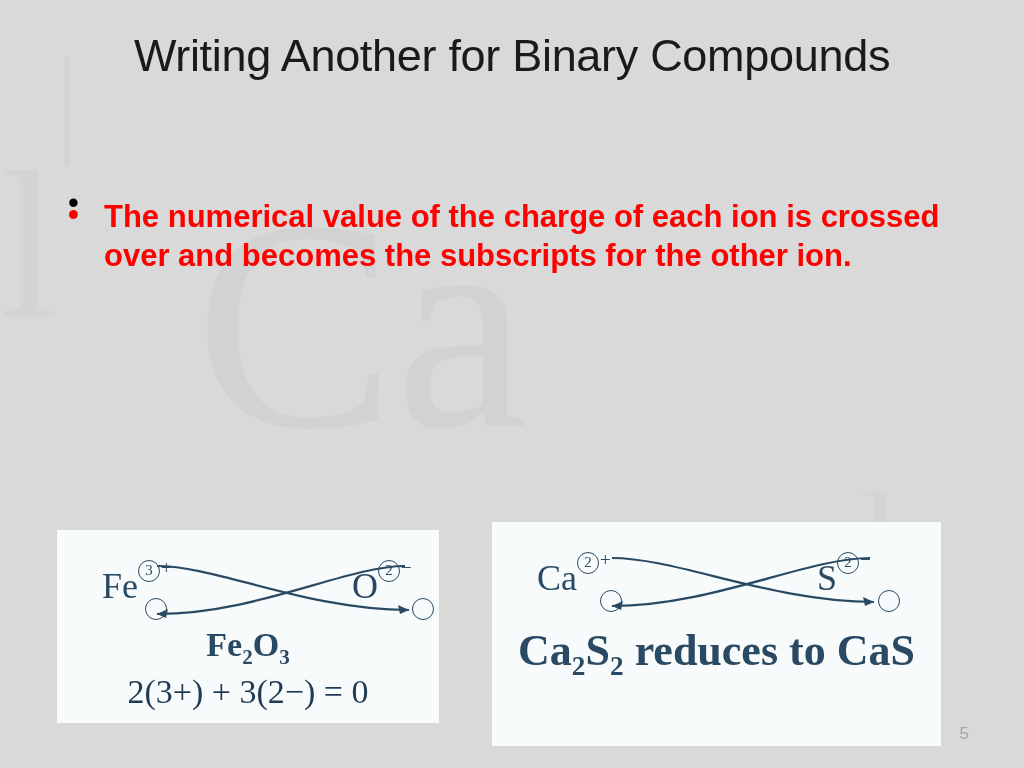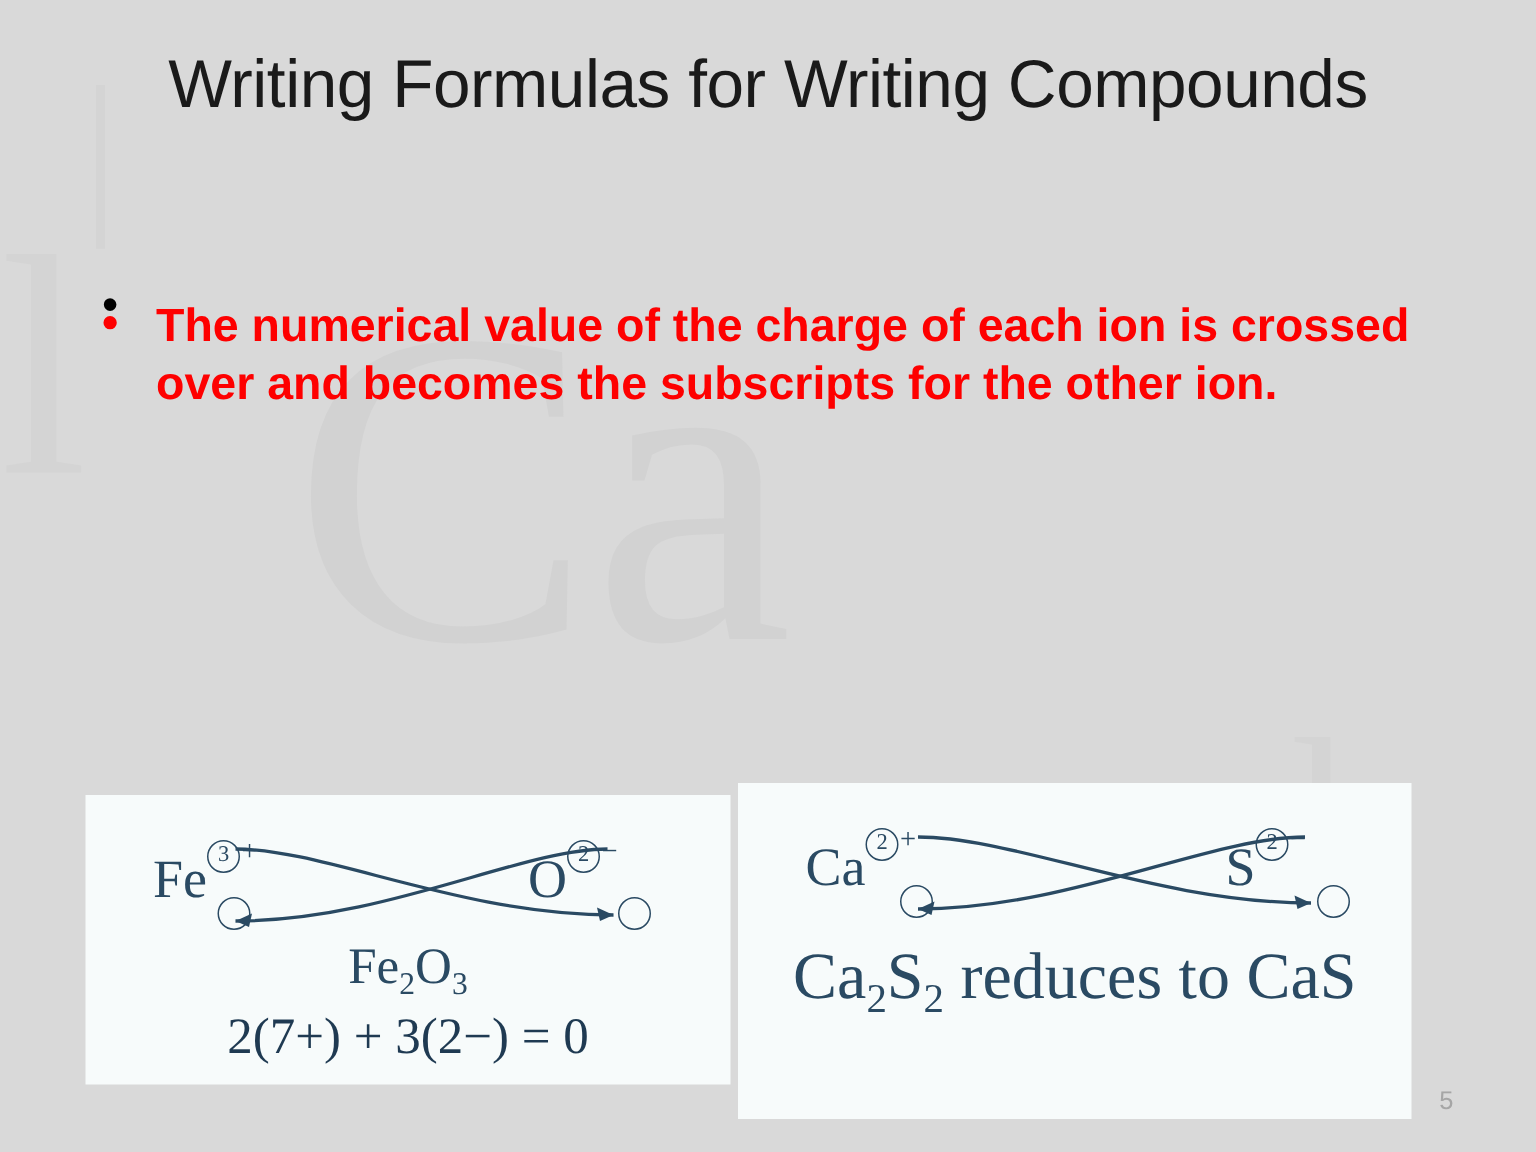--- a/index.html
+++ b/index.html
@@ -86,21 +86,21 @@
   .figure {
     position: absolute;
     background: #f7fbfb;
     font-family: "Liberation Serif", serif;
     color: #1f3a52;
     overflow: hidden;
   }
   .fig-left {
     left: 57px;
     top: 530px;
-    width: 430px;
+    width: 382px;
     height: 193px;
   }
   .fig-right {
     left: 492px;
     top: 522px;
     width: 449px;
     height: 224px;
   }
   .eqline {
     position: absolute;
@@ -152,20 +152,21 @@
     position: absolute;
     width: 22px;
     height: 22px;
     border: 1.6px solid #2a4a63;
     border-radius: 50%;
     box-sizing: border-box;
   }
   .formula {
     font-size: 34px;
     color: #2a4a63;
+    font-weight: bold;
   }
   .formula sub { font-size: 0.62em; }
   .pagenum {
     position: absolute;
     right: 55px;
     bottom: 24px;
     font-size: 17px;
     color: #a6a6a6;
     font-family: "Liberation Sans", sans-serif;
   }
@@ -176,21 +177,21 @@
 
 <div class="slide">
 
   <div class="watermark">
     <div class="wm-text wm1">Ca</div>
     <div class="wm-text wm3">l</div>
     <div class="wm-text wm4">|</div>
     <div class="wm-text wm5">l</div>
   </div>
 
-  <div class="title">Writing Formulas for Writing Compounds</div>
+  <div class="title">Writing Another for Binary Compounds</div>
 
   <div class="bullets">
     <div class="bullet black">
       <span class="dot">•</span>
     </div>
     <div class="bullet red">
       <span class="dot">•</span>
       <span>The numerical value of the charge of each ion is crossed over and becomes the subscripts for the other ion.</span>
     </div>
   </div>
@@ -209,21 +210,21 @@
 
       <svg class="cross" width="418" height="90" viewBox="0 0 418 90">
         <path d="M100 18 C 160 18, 250 62, 352 62" stroke="#2a4a63" stroke-width="2.2" fill="none"></path>
         <path d="M352 62 l -11 -5 l 2 9 z" fill="#2a4a63"></path>
         <path d="M348 18 C 290 18, 200 66, 100 66" stroke="#2a4a63" stroke-width="2.2" fill="none"></path>
         <path d="M100 66 l 11 -5 l -2 9 z" fill="#2a4a63"></path>
       </svg>
     </div>
 
     <div class="eqline formula" style="top:96px;"><span style="font-size:34px;">Fe<sub>2</sub>O<sub>3</sub></span></div>
-    <div class="eqline" style="top:143px; font-size:34px;">2(7+) + 3(2−) = 0</div>
+    <div class="eqline" style="top:143px; font-size:34px;">2(3+) + 3(2−) = 0</div>
   </div>
 
   <div class="figure fig-right">
     <div class="ion-row" style="top:18px;">
       <div class="ion" style="left:45px; top:12px;">
         <span class="sym">Ca</span><span class="chg"><span class="circ">2</span><span class="sign">+</span></span>
       </div>
       <div class="circ-lower" style="left:108px; top:50px;"></div>
 
       <div class="ion" style="left:325px; top:12px;">

